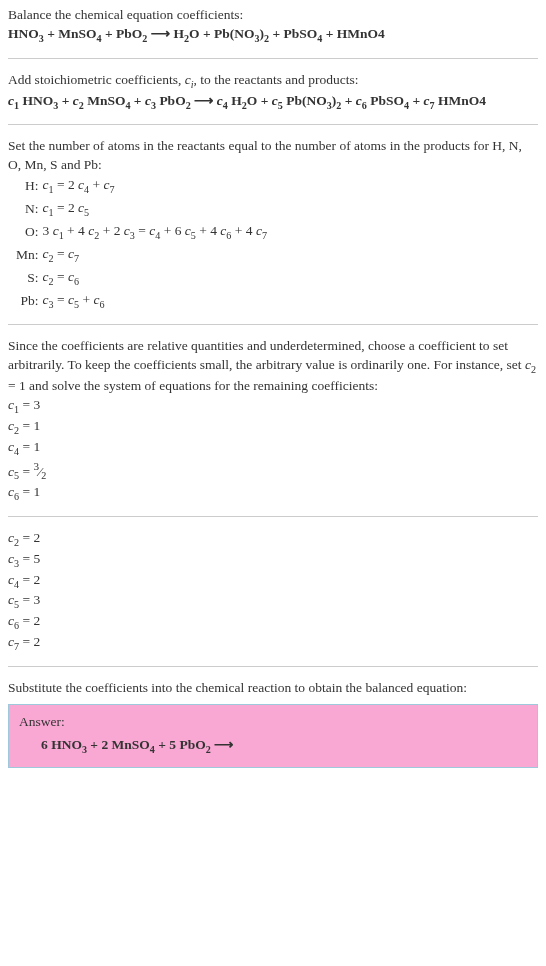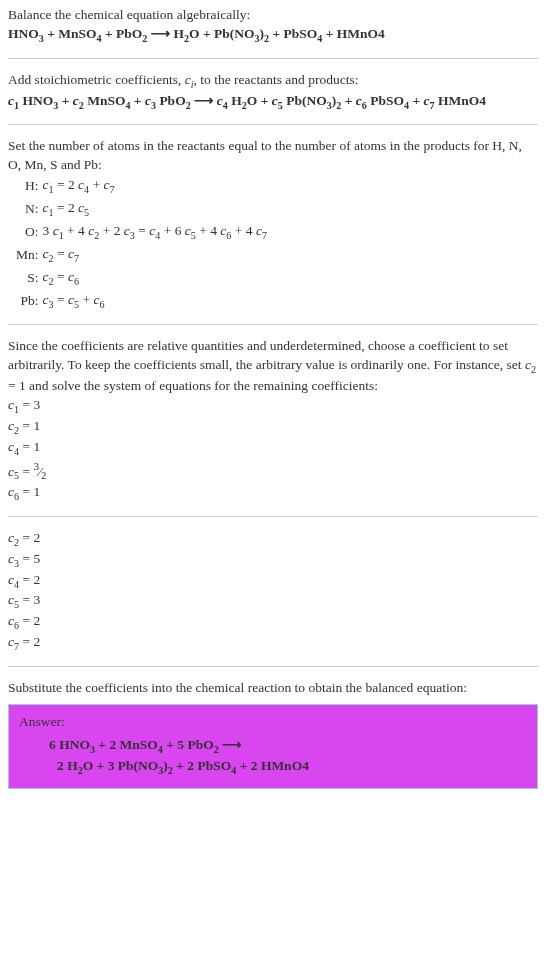--- a/index.html
+++ b/index.html
@@ -34,37 +34,37 @@
   .eq-table td.elem {
     text-align: right;
     padding-right: 2px;
     white-space: nowrap;
   }
   .coeff-line {
     margin: 0;
   }
   .answerbox {
     border: 1px solid #9ec9dd;
-    background: #d946ef;
+    background: #f9a8d4;
     padding: 8px 10px 10px 10px;
     margin-top: 6px;
   }
   .answerbox .label {
     margin-bottom: 4px;
   }
-  .indent1 { margin-left: 30px; }
+  .indent1 { margin-left: 22px; }
   .indent2 { margin-left: 38px; }
   sub { font-size: 0.75em; }
   .nowrap { white-space: nowrap; font-weight: bold; }
 </style>
 </head>
 <body>
 
 <div class="section">
-  <div>Balance the chemical equation algebraically:</div>
+  <div>Balance the chemical equation coefficients:</div>
   <div class="nowrap">HNO<sub>3</sub> + MnSO<sub>4</sub> + PbO<sub>2</sub>  ⟶  H<sub>2</sub>O + Pb(NO<sub>3</sub>)<sub>2</sub> + PbSO<sub>4</sub> + HMnO4</div>
 </div>
 
 <hr class="divider">
 
 <div class="section">
   <div>Add stoichiometric coefficients, <i>c<sub>i</sub></i>, to the reactants and products:</div>
   <div class="nowrap"><i>c</i><sub>1</sub> HNO<sub>3</sub> + <i>c</i><sub>2</sub> MnSO<sub>4</sub> + <i>c</i><sub>3</sub> PbO<sub>2</sub>  ⟶  <i>c</i><sub>4</sub> H<sub>2</sub>O + <i>c</i><sub>5</sub> Pb(NO<sub>3</sub>)<sub>2</sub> + <i>c</i><sub>6</sub> PbSO<sub>4</sub> + <i>c</i><sub>7</sub> HMnO4</div>
 </div>
 
@@ -128,15 +128,14 @@
     </div>
 </div>
 
 <hr class="divider">
 
 <div class="section">
   <div>Substitute the coefficients into the chemical reaction to obtain the balanced equation:</div>
   <div class="answerbox">
     <div class="label">Answer:</div>
     <div class="indent1 nowrap">6 HNO<sub>3</sub> + 2 MnSO<sub>4</sub> + 5 PbO<sub>2</sub>  ⟶</div>
-    <div class="indent2 nowrap">2 H<sub>2</sub>O + 3 Pb(NO<sub>3</sub>)<sub>2</sub> + 2 PbSO<sub>4</sub> + 2 HMnO4</div>
   </div>
 </div>
 
 </body></html>

